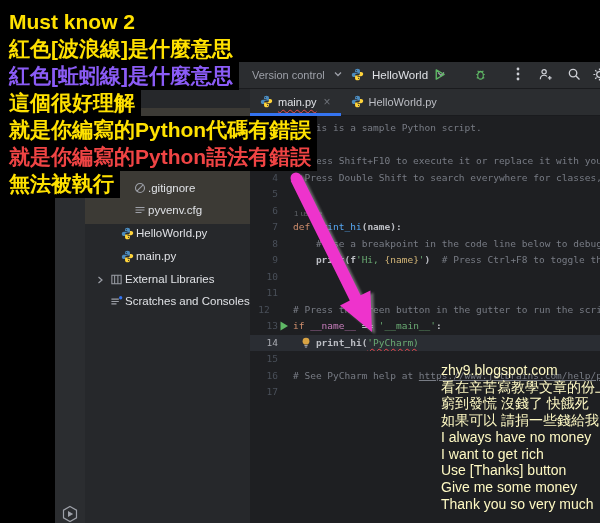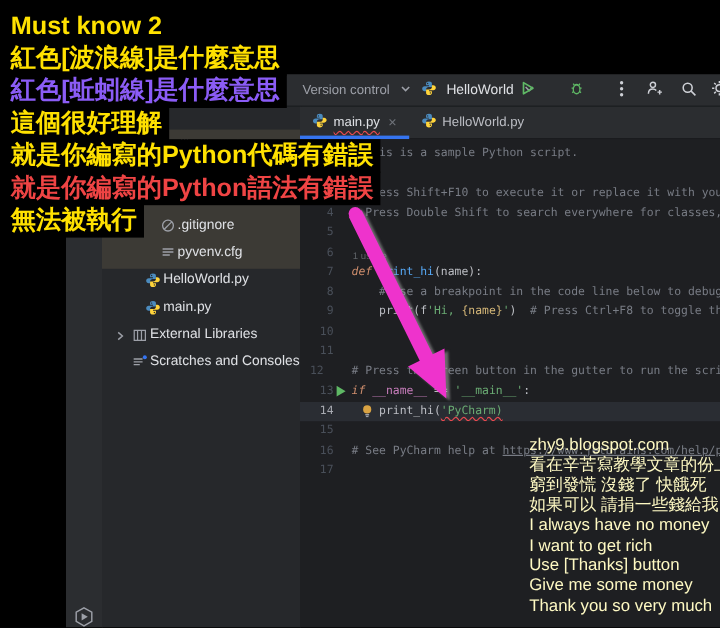--- a/index.html
+++ b/index.html
@@ -36,22 +36,22 @@
   .tab.active::after{content:"";position:absolute;left:0;right:0;bottom:-1px;height:3px;background:#3574F0;}
   .tab-err-name{text-decoration:underline wavy #E8494F 1px;text-underline-offset:3px;text-decoration-skip-ink:none;}
   .tab-close{color:#6F737A;font-size:12px;margin-left:2px;}
   #editor{position:absolute;left:195px;top:54px;width:350px;bottom:0;background:#1E1F22;overflow:hidden;
           font-family:"DejaVu Sans Mono","Liberation Mono",monospace;font-size:9.5px;}
   .cur-line{position:absolute;left:0;right:0;height:16.5px;background:#2A2D33;}
   .gut-num{position:absolute;width:28px;text-align:right;color:#494F59;height:16.5px;line-height:16.5px;}
   .gut-num.active{color:#A9ABB2;}
   .code-line{position:absolute;left:43px;right:0;height:16.5px;line-height:16.5px;white-space:pre;overflow:hidden;}
   .inlay{position:absolute;left:44px;color:#5F6368;font-size:8px;font-family:"Liberation Sans",sans-serif;}
-  .cm{color:#787C85;} .kw{color:#CF8E6D;font-style:italic;} .fn{color:#56A8F5;} .str{color:#6AAB73;}
-  .dn{color:#C77DBB;} .pl{color:#BCBEC4;} .br{color:#D5B778;}
+  .cm{color:#787C85;} .kw{color:#CF8E6D;} .fn{color:#56A8F5;} .str{color:#6AAB73;}
+  .dn{color:#C77DBB;} .pl{color:#BCBEC4;font-weight:bold;} .br{color:#D5B778;}
   .err{color:#6AAB73;text-decoration:underline wavy #E8494F 1px;text-underline-offset:2px;text-decoration-skip-ink:none;}
   .url{text-decoration:underline;}
   .gutter-play{position:absolute;width:10px;height:10px;}
   .bulb{position:absolute;width:10px;height:12px;}
   
   #annotation{position:absolute;left:0;top:0;}
   .annotation-line{position:absolute;left:4px;background:#000;color:#FFE100;font-weight:bold;
                    font-size:21px;line-height:25px;padding:1px 6px 2px 5px;white-space:nowrap;}
   #watermark{position:absolute;left:441px;top:362px;color:#fef9c3;font-weight:normal;
              font-size:14px;line-height:16.7px;white-space:nowrap;}

